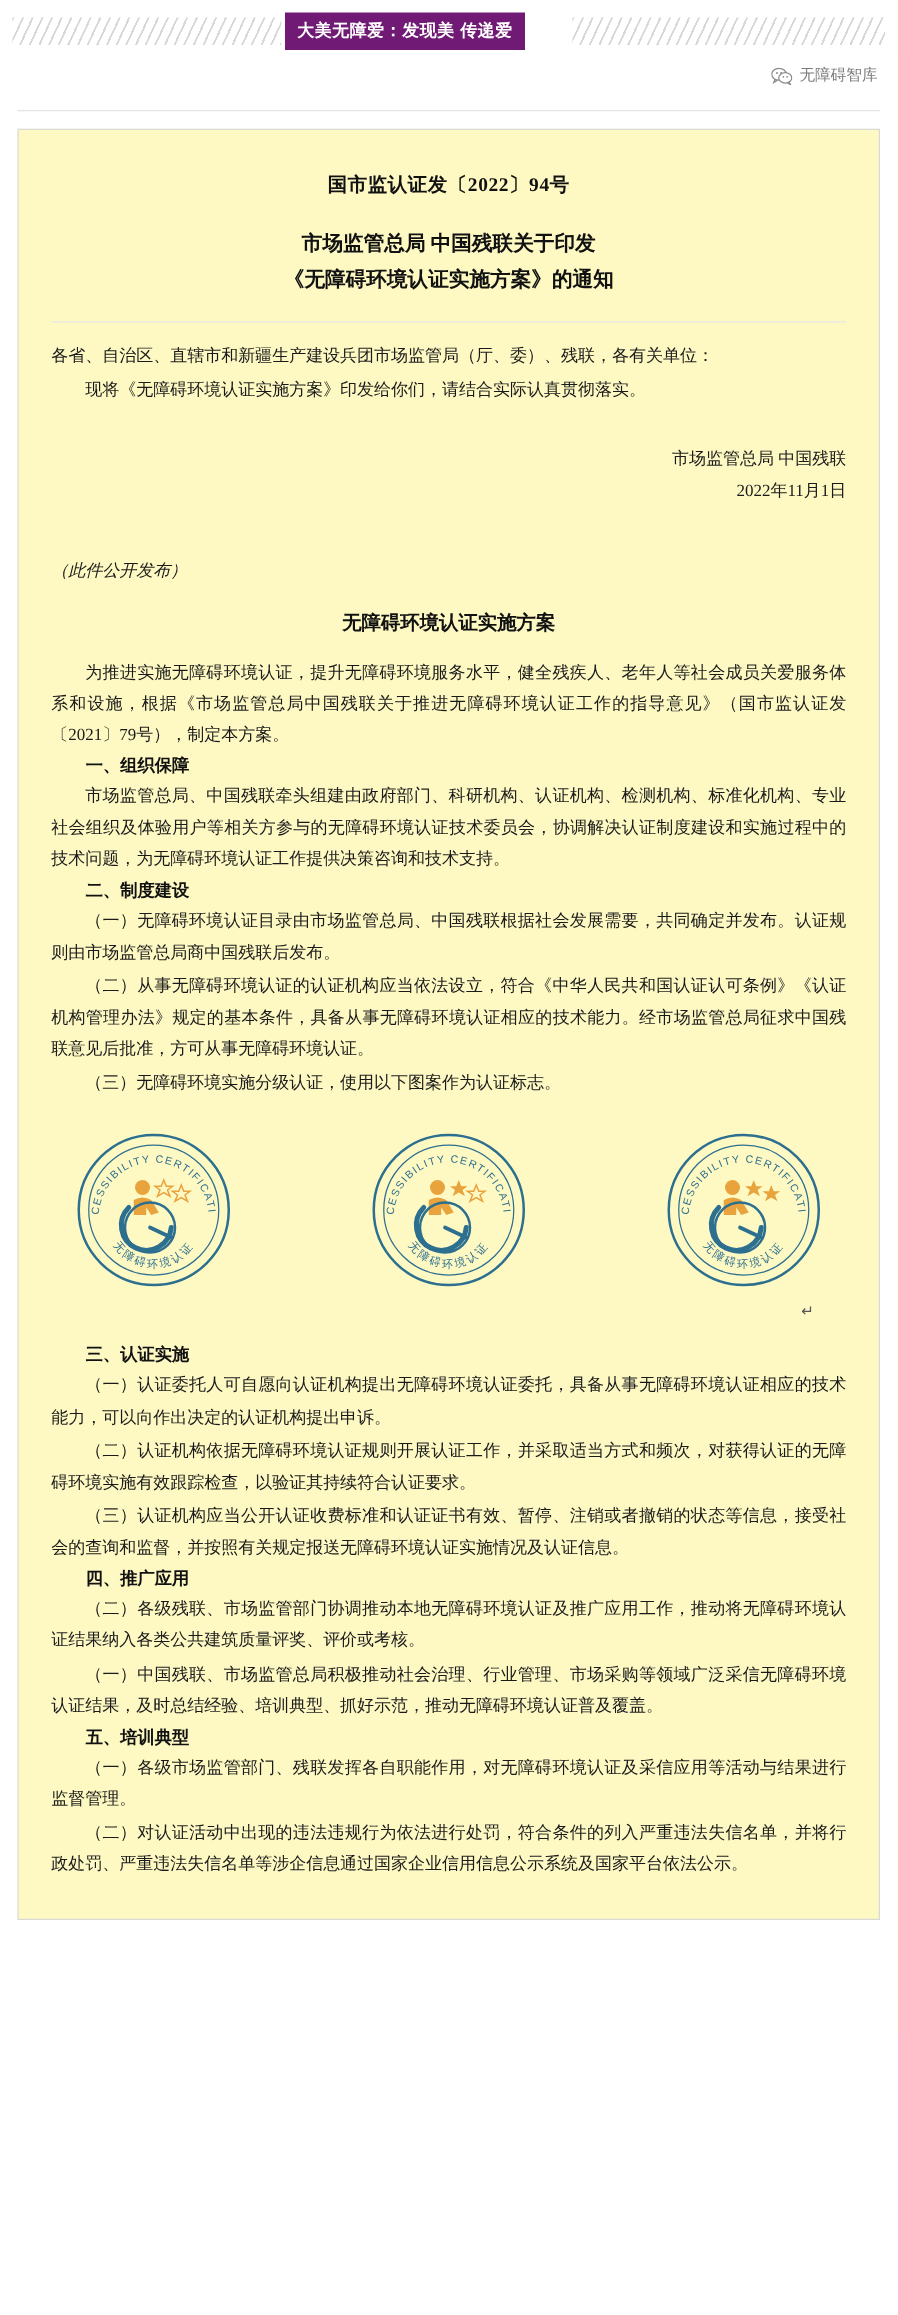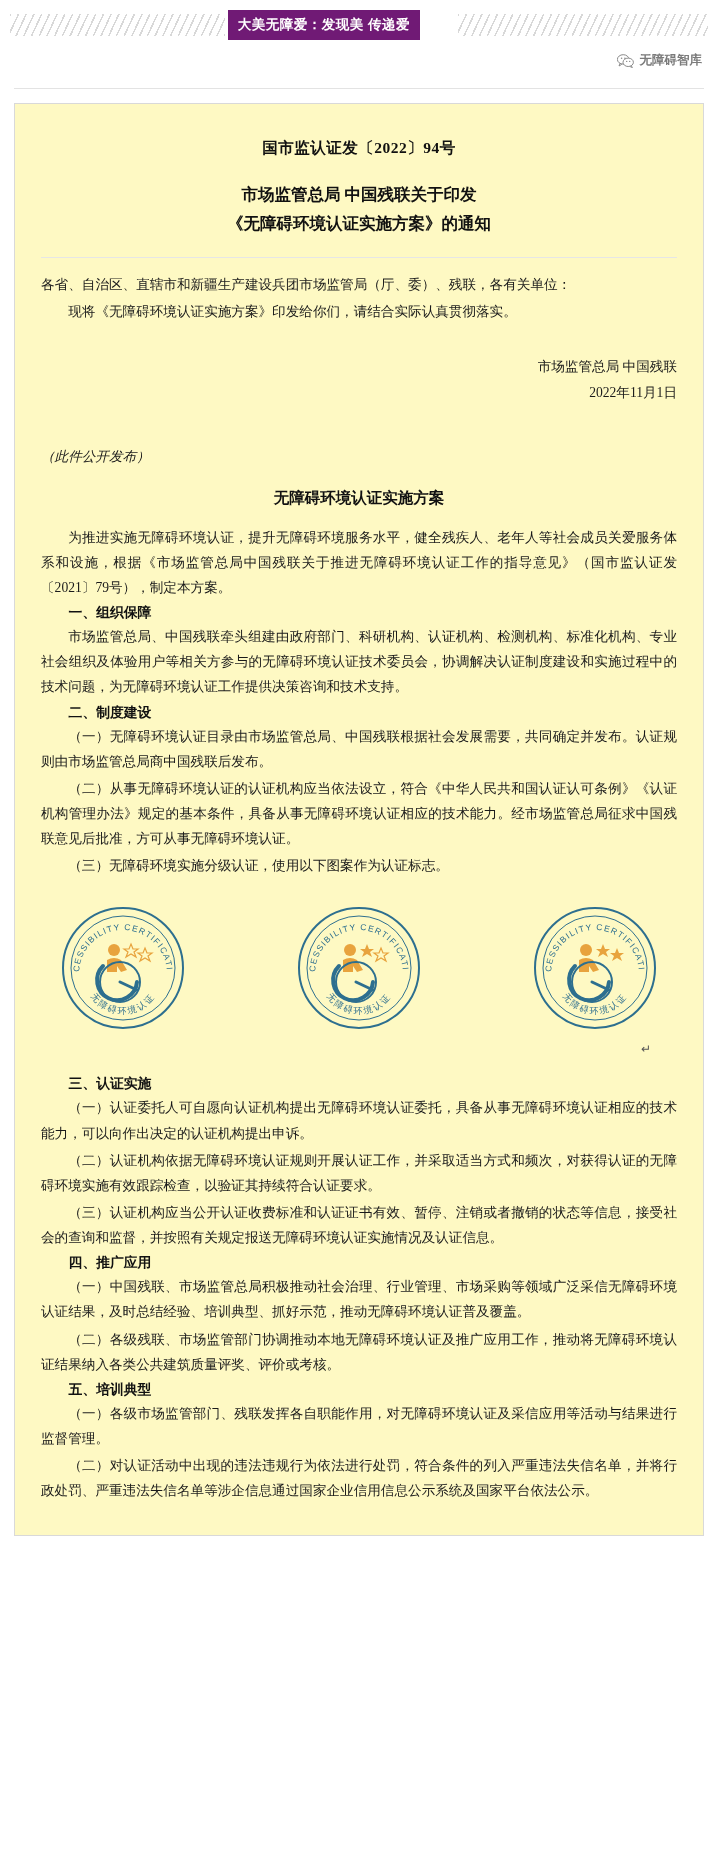--- a/index.html
+++ b/index.html
@@ -52,21 +52,20 @@
     letter-spacing: 0.5px;
     display: flex;
     align-items: center;
     justify-content: center;
   }
 
   
   .account-row {
     height: 38px;
     position: relative;
-    font-weight: bold;
   }
   .account {
     position: absolute;
     right: 16px;
     top: 6px;
     display: flex;
     align-items: center;
     gap: 6px;
     color: #7b7b7b;
     font-size: 12.5px;
@@ -321,21 +320,21 @@
 
     </div>
     <div class="logo-tail">↵</div>
 
     <div class="heading">三、认证实施</div>
     <p class="body indent">（一）认证委托人可自愿向认证机构提出无障碍环境认证委托，具备从事无障碍环境认证相应的技术能力，可以向作出决定的认证机构提出申诉。</p>
     <p class="body indent">（二）认证机构依据无障碍环境认证规则开展认证工作，并采取适当方式和频次，对获得认证的无障碍环境实施有效跟踪检查，以验证其持续符合认证要求。</p>
     <p class="body indent">（三）认证机构应当公开认证收费标准和认证证书有效、暂停、注销或者撤销的状态等信息，接受社会的查询和监督，并按照有关规定报送无障碍环境认证实施情况及认证信息。</p>
 
     <div class="heading">四、推广应用</div>
+    <p class="body indent">（二）各级残联、市场监管部门协调推动本地无障碍环境认证及推广应用工作，推动将无障碍环境认证结果纳入各类公共建筑质量评奖、评价或考核。</p>
     <p class="body indent">（一）中国残联、市场监管总局积极推动社会治理、行业管理、市场采购等领域广泛采信无障碍环境认证结果，及时总结经验、培训典型、抓好示范，推动无障碍环境认证普及覆盖。</p>
-    <p class="body indent">（二）各级残联、市场监管部门协调推动本地无障碍环境认证及推广应用工作，推动将无障碍环境认证结果纳入各类公共建筑质量评奖、评价或考核。</p>
 
     <div class="heading">五、培训典型</div>
     <p class="body indent">（一）各级市场监管部门、残联发挥各自职能作用，对无障碍环境认证及采信应用等活动与结果进行监督管理。</p>
     <p class="body indent">（二）对认证活动中出现的违法违规行为依法进行处罚，符合条件的列入严重违法失信名单，并将行政处罚、严重违法失信名单等涉企信息通过国家企业信用信息公示系统及国家平台依法公示。</p>
 
   </div>
 </div>
 
 </body></html>

